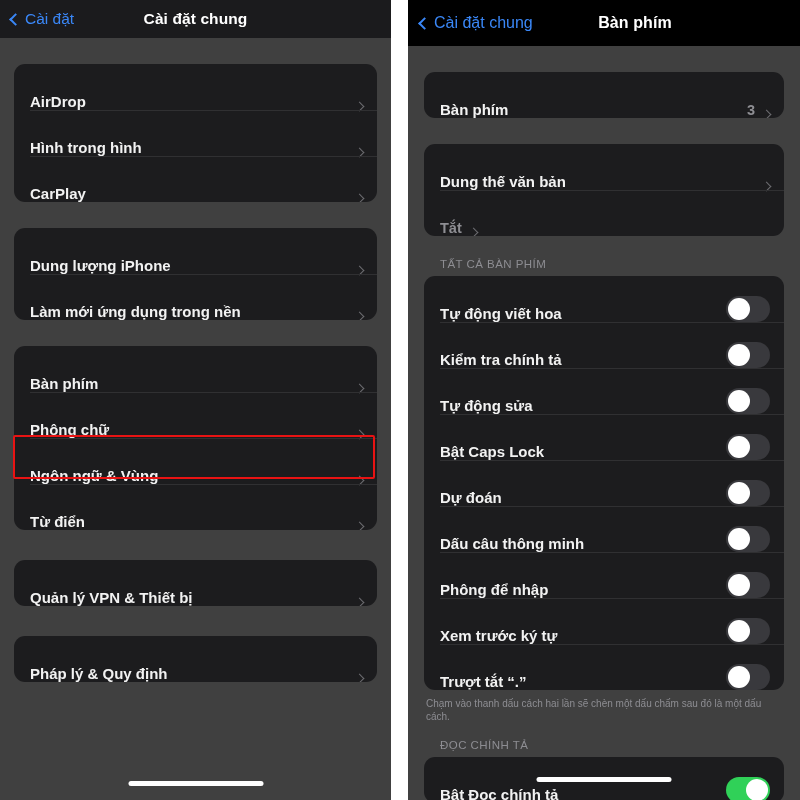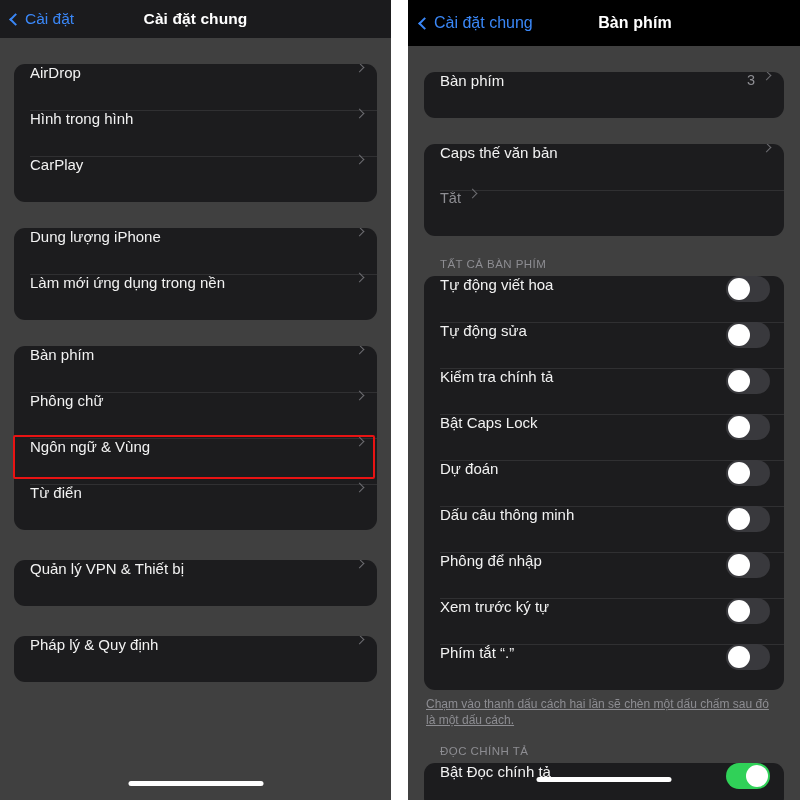--- a/index.html
+++ b/index.html
@@ -80,25 +80,26 @@
   
   .group {
     background: #1c1c1e;
     border-radius: 11px;
     overflow: hidden;
   }
 
   .row {
     position: relative;
     display: flex;
-    align-items: flex-start;
+    align-items: flex-end;
     min-height: 46px;
     padding: 0 14px 0 16px;
     color: #f2f2f2;
     font-size: 15px;
+    font-weight: bold;
   }
   .row + .row::before {
     content: "";
     position: absolute;
     left: 16px; right: 0; top: 0;
     height: 1px;
     background: #303032;
   }
   .row .label { flex: 1; white-space: nowrap; }
   .row .value {
@@ -119,24 +120,23 @@
   
   .sec-head {
     color: #8d8d92;
     font-size: 11.5px;
     letter-spacing: .45px;
     padding: 0 0 6px 16px;
     text-transform: uppercase;
   }
   .sec-foot {
     color: #8d8d92;
-    font-size: 12px;
+    font-size: 10px;
     line-height: 1.32;
     padding: 7px 10px 0 2px;
-    text-decoration: underline;
   }
 
   
   .toggle {
     width: 44px; height: 26px;
     border-radius: 13px;
     background: #39393d;
     position: relative;
     flex: 0 0 auto;
   }
@@ -287,53 +287,53 @@
           <span class="label">Bàn phím</span>
           <span class="value">3</span>
           <span class="chev"></span>
         </div>
       </div>
 
       <div class="sp-26"></div>
 
       <div class="group">
         <div class="row">
-          <span class="label">Caps thế văn bản</span>
+          <span class="label">Dung thế văn bản</span>
           <span class="chev"></span>
         </div>
         <div class="row">
           <span class="value">Tắt</span>
           <span class="chev"></span>
         </div>
       </div>
 
       <div class="sp-22"></div>
 
       <div class="sec-head">TẤT CẢ BÀN PHÍM</div>
 
       <div class="group">
         <div class="row">
           <span class="label">Tự động viết hoa</span>
           <span class="toggle">
               <span class="knob"></span>
             </span>
         </div>
         <div class="row">
+          <span class="label">Kiểm tra chính tả</span>
+          <span class="toggle">
+              <span class="knob"></span>
+            </span>
+        </div>
+        <div class="row">
           <span class="label">Tự động sửa</span>
           <span class="toggle">
               <span class="knob"></span>
             </span>
         </div>
         <div class="row">
-          <span class="label">Kiểm tra chính tả</span>
-          <span class="toggle">
-              <span class="knob"></span>
-            </span>
-        </div>
-        <div class="row">
           <span class="label">Bật Caps Lock</span>
           <span class="toggle">
               <span class="knob"></span>
             </span>
         </div>
         <div class="row">
           <span class="label">Dự đoán</span>
           <span class="toggle">
               <span class="knob"></span>
             </span>
@@ -350,21 +350,21 @@
               <span class="knob"></span>
             </span>
         </div>
         <div class="row">
           <span class="label">Xem trước ký tự</span>
           <span class="toggle">
               <span class="knob"></span>
             </span>
         </div>
         <div class="row">
-          <span class="label">Phím tắt “.”</span>
+          <span class="label">Trượt tắt “.”</span>
           <span class="toggle">
               <span class="knob"></span>
             </span>
         </div>
       </div>
 
       <div class="sec-foot">Chạm vào thanh dấu cách hai lần sẽ chèn một dấu chấm sau đó là một dấu cách.</div>
 
       <div class="sp-16"></div>
 

